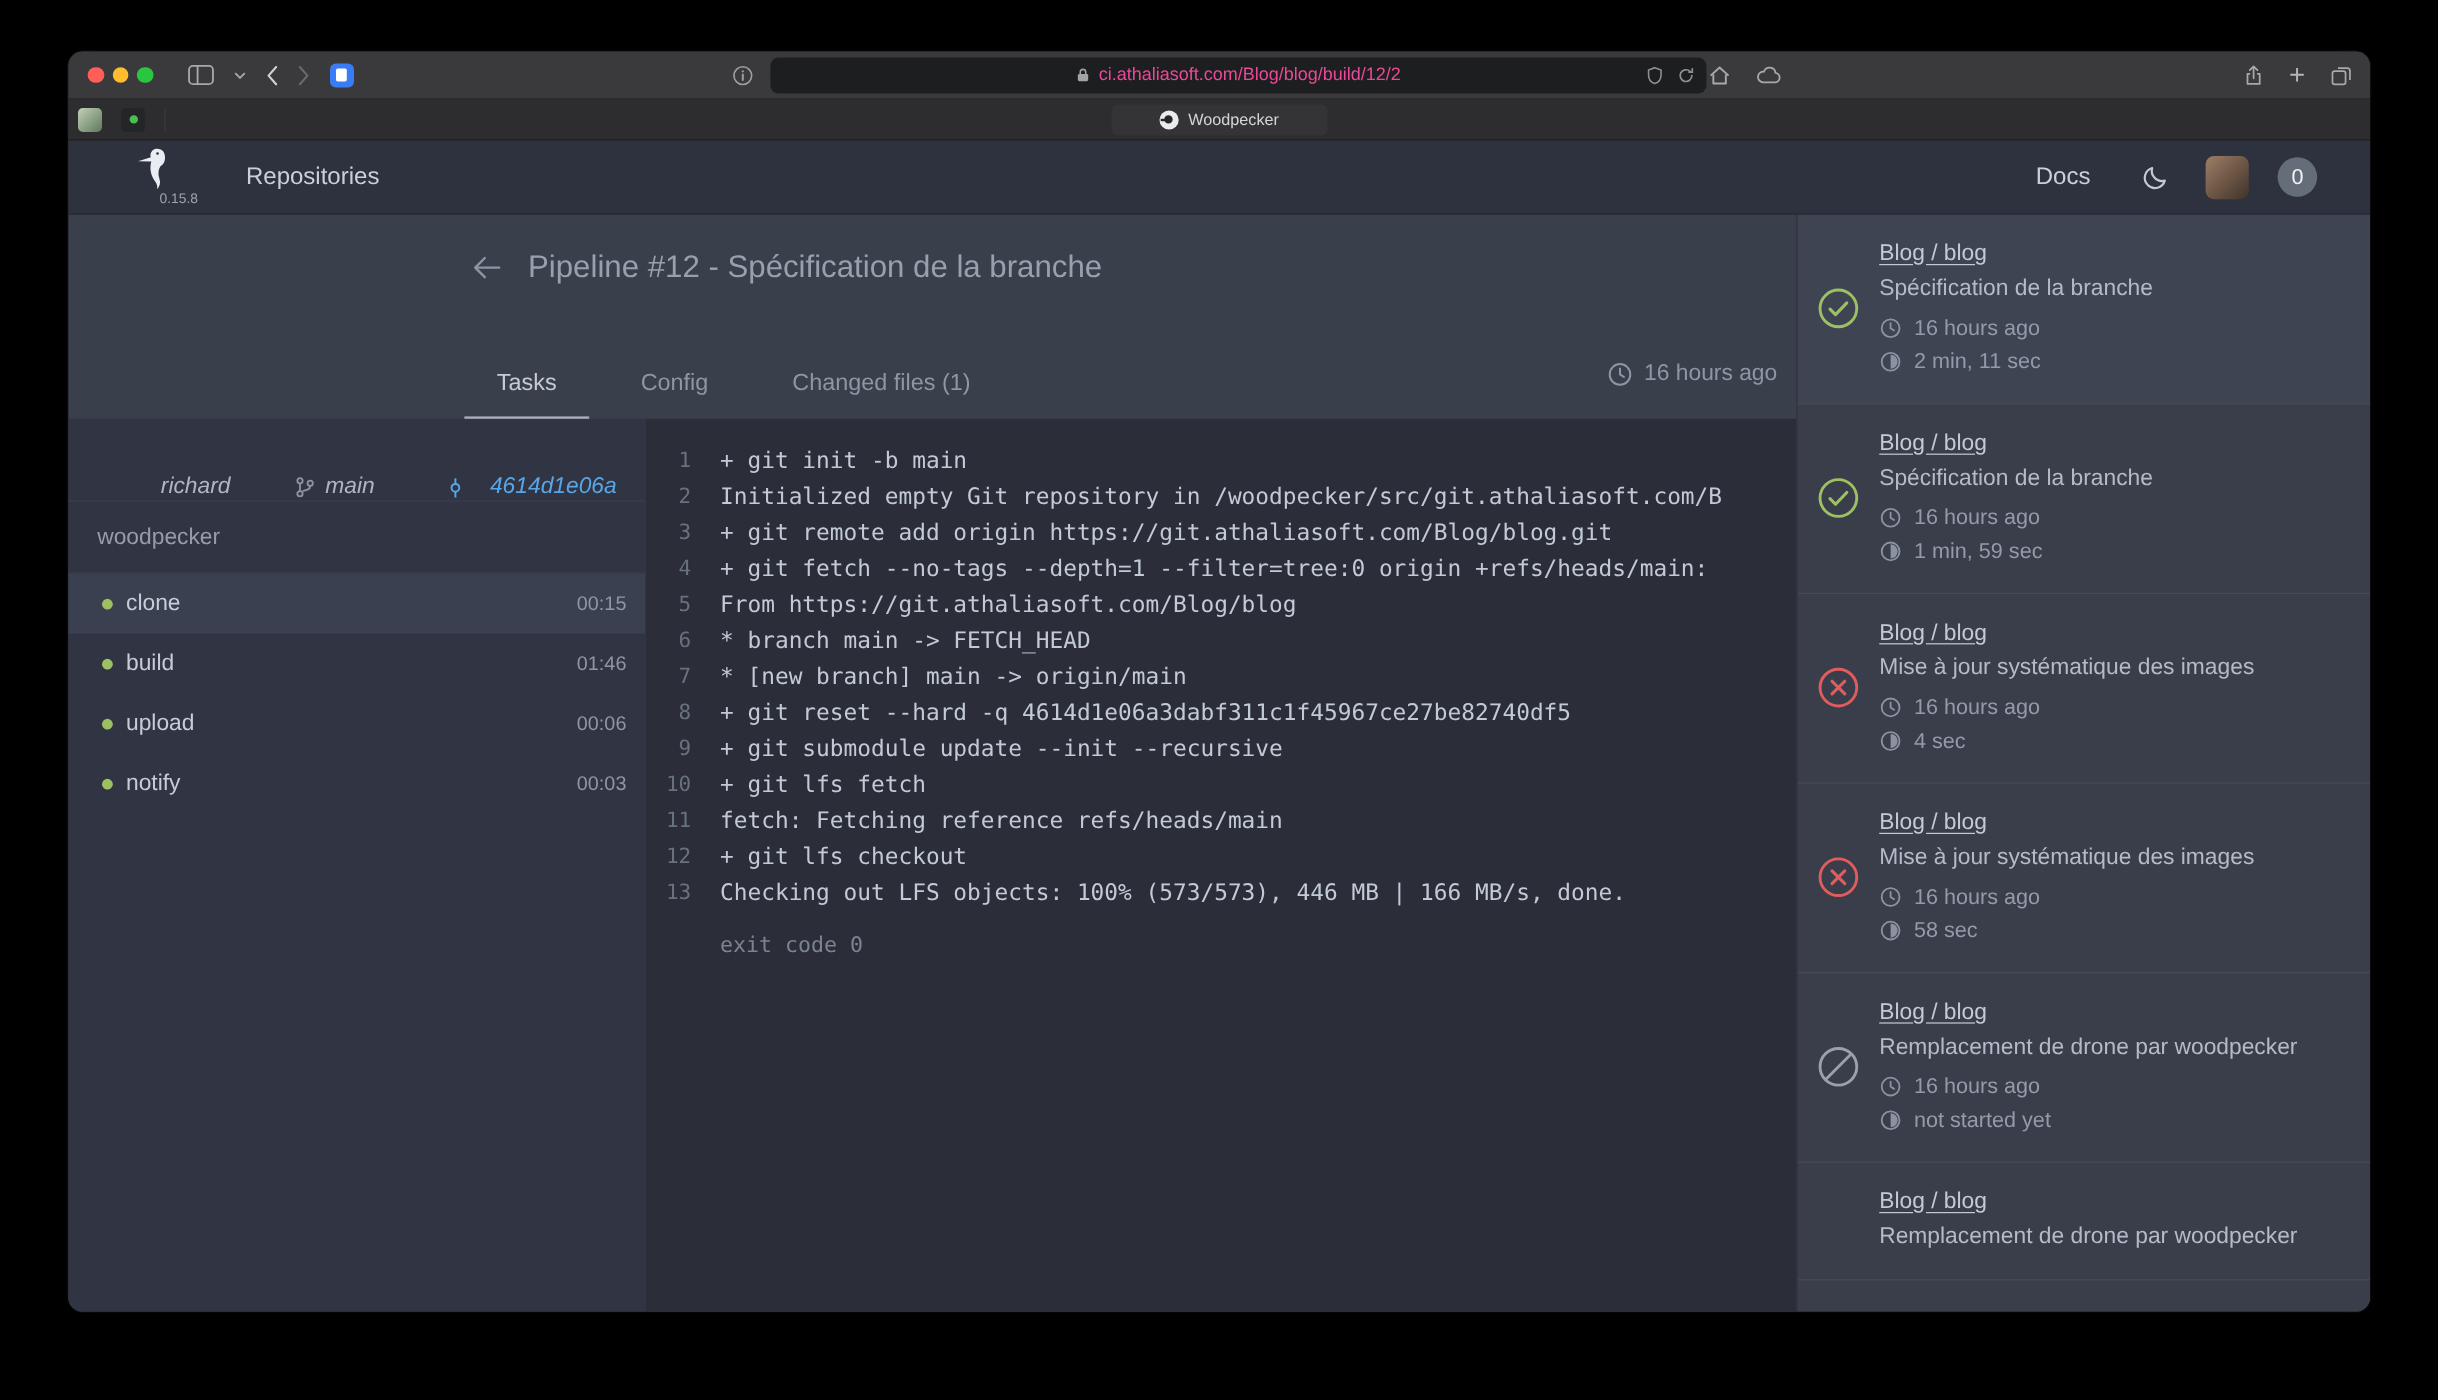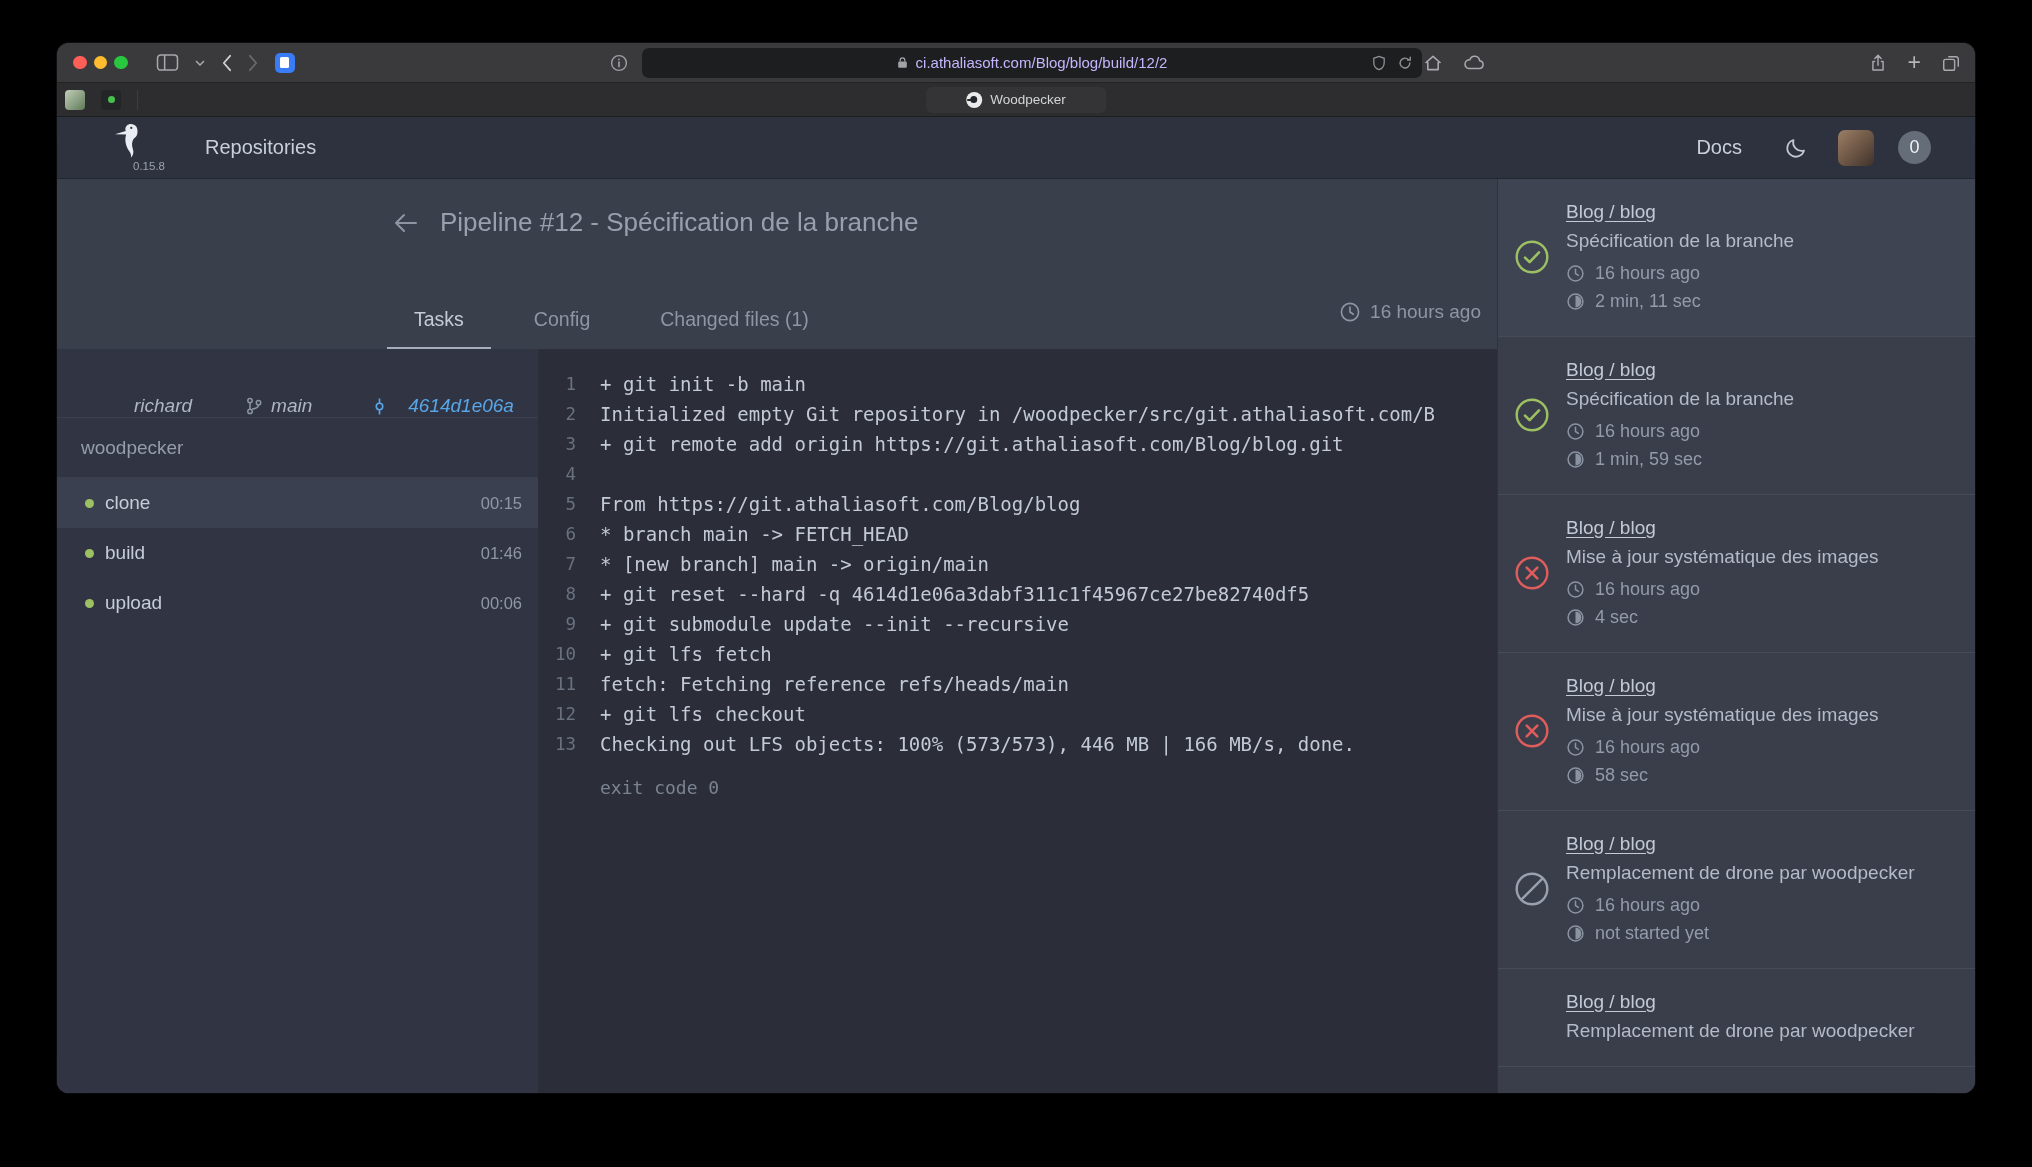--- a/index.html
+++ b/index.html
@@ -32,21 +32,21 @@
   .fwd { color:#69696c; }
   .blue-sq { width:20px; height:20px; border-radius:5px; background:#3a7bf6; display:flex; align-items:center; justify-content:center; }
   .blue-sq i { display:block; width:9px; height:11px; background:#fff; border-radius:1.5px; }
   .tb-center { position:absolute; left:50%; transform:translateX(-50%); display:flex; align-items:center; }
   .info-btn { margin-right:14px; color:#9d9ea1; }
   .url-bar {
     width:780px; height:30px; border-radius:7px; background:#1d1e20;
     display:flex; align-items:center; justify-content:center; position:relative;
     color:#d6d7d9; font-size:15px;
   }
-  .url-core { display:flex; align-items:center; gap:8px; color:#c4b5fd; }
+  .url-core { display:flex; align-items:center; gap:8px; color:#ec4899; }
   .url-core .lock { color:#a2a3a6; display:flex; }
   .url-right { position:absolute; right:9px; display:flex; align-items:center; gap:11px; color:#8f9093; }
   .tb-home { position:absolute; left:1366px; display:flex; align-items:center; gap:20px; }
   .tb-right { position:absolute; right:14px; display:flex; align-items:center; gap:20px; }
   .plus { font-size:23px; line-height:1; color:#b3b4b6; }
 
   
   .tabbar {
     height:34px; flex:none; background:#2d2d2f; border-bottom:1px solid #1e1e20;
     display:flex; align-items:center; padding:0 8px; position:relative; color:#cfd0d2;
@@ -359,39 +359,45 @@
                   <div class="step">
     <span class="step-dot"></span>
     <span class="step-name">build</span>
     <span class="step-time">01:46</span>
   </div>
                   <div class="step">
     <span class="step-dot"></span>
     <span class="step-name">upload</span>
     <span class="step-time">00:06</span>
   </div>
+                  <div class="step">
+    <span class="step-dot"></span>
+    <span class="step-name">notify</span>
+    <span class="step-time">00:03</span>
+  </div>
                 </div>
             </div>
 
             <div class="log-panel">
               <div id="log-lines">
                   <div class="log-line">
     <span class="log-num">1</span>
     <span class="log-txt">+ git init -b main</span>
   </div>
                   <div class="log-line">
     <span class="log-num">2</span>
     <span class="log-txt">Initialized empty Git repository in /woodpecker/src/git.athaliasoft.com/B</span>
   </div>
                   <div class="log-line">
     <span class="log-num">3</span>
     <span class="log-txt">+ git remote add origin https://git.athaliasoft.com/Blog/blog.git</span>
   </div>
                   <div class="log-line">
     <span class="log-num">4</span>
+    <span class="log-txt">+ git fetch --no-tags --depth=1 --filter=tree:0 origin +refs/heads/main:</span>
   </div>
                   <div class="log-line">
     <span class="log-num">5</span>
     <span class="log-txt">From https://git.athaliasoft.com/Blog/blog</span>
   </div>
                   <div class="log-line">
     <span class="log-num">6</span>
     <span class="log-txt">* branch main -&gt; FETCH_HEAD</span>
   </div>
                   <div class="log-line">

